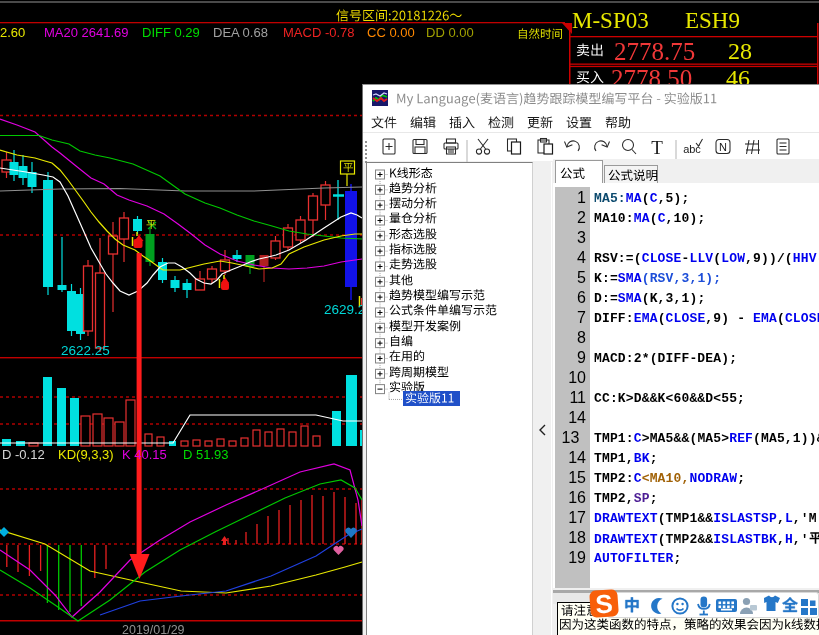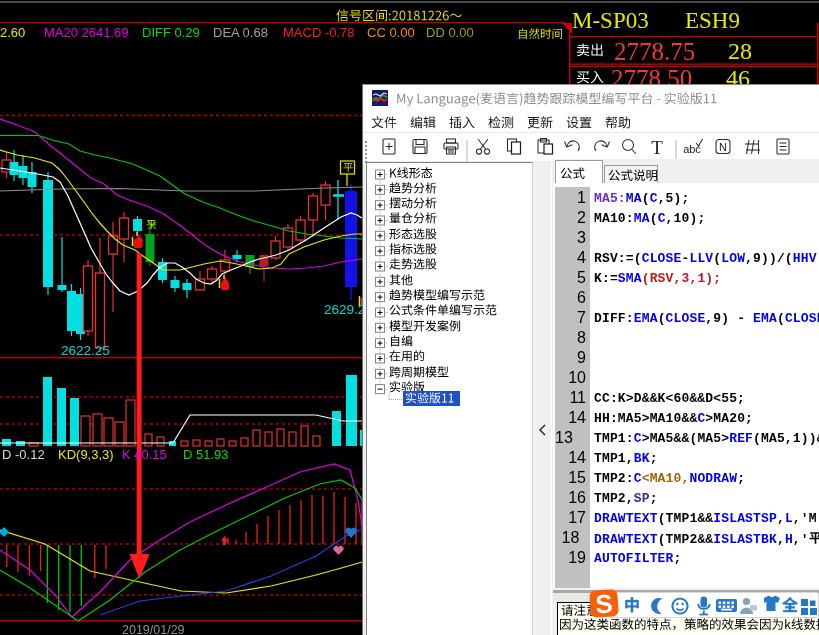--- a/index.html
+++ b/index.html
@@ -427,34 +427,35 @@
       <div style="position:absolute;left:192px;top:144px;width:31px;height:20px;text-align:right;font:16px 'Liberation Sans',sans-serif;color:#000">3</div>
       <div style="position:absolute;left:192px;top:164px;width:31px;height:20px;text-align:right;font:16px 'Liberation Sans',sans-serif;color:#000">4</div>
       <div style="position:absolute;left:192px;top:184px;width:31px;height:20px;text-align:right;font:16px 'Liberation Sans',sans-serif;color:#000">5</div>
       <div style="position:absolute;left:192px;top:204px;width:31px;height:20px;text-align:right;font:16px 'Liberation Sans',sans-serif;color:#000">6</div>
       <div style="position:absolute;left:192px;top:224px;width:31px;height:20px;text-align:right;font:16px 'Liberation Sans',sans-serif;color:#000">7</div>
       <div style="position:absolute;left:192px;top:244px;width:31px;height:20px;text-align:right;font:16px 'Liberation Sans',sans-serif;color:#000">8</div>
       <div style="position:absolute;left:192px;top:264px;width:31px;height:20px;text-align:right;font:16px 'Liberation Sans',sans-serif;color:#000">9</div>
       <div style="position:absolute;left:192px;top:284px;width:31px;height:20px;text-align:right;font:16px 'Liberation Sans',sans-serif;color:#000">10</div>
       <div style="position:absolute;left:192px;top:304px;width:31px;height:20px;text-align:right;font:16px 'Liberation Sans',sans-serif;color:#000">11</div>
       <div style="position:absolute;left:192px;top:324px;width:31px;height:20px;text-align:right;font:16px 'Liberation Sans',sans-serif;color:#000">14</div>
-      <div style="position:absolute;left:192px;top:344px;width:31px;height:20px;text-align:left;font:16px 'Liberation Sans',sans-serif;color:#000">13</div>
+      <div style="position:absolute;left:192px;top:344px;width:31px;height:20px;text-align:center;font:16px 'Liberation Sans',sans-serif;color:#000">13</div>
       <div style="position:absolute;left:192px;top:364px;width:31px;height:20px;text-align:right;font:16px 'Liberation Sans',sans-serif;color:#000">14</div>
       <div style="position:absolute;left:192px;top:384px;width:31px;height:20px;text-align:right;font:16px 'Liberation Sans',sans-serif;color:#000">15</div>
       <div style="position:absolute;left:192px;top:404px;width:31px;height:20px;text-align:right;font:16px 'Liberation Sans',sans-serif;color:#000">16</div>
       <div style="position:absolute;left:192px;top:424px;width:31px;height:20px;text-align:right;font:16px 'Liberation Sans',sans-serif;color:#000">17</div>
-      <div style="position:absolute;left:192px;top:444px;width:31px;height:20px;text-align:center;font:16px 'Liberation Sans',sans-serif;color:#000">18</div>
+      <div style="position:absolute;left:192px;top:444px;width:31px;height:20px;text-align:right;font:16px 'Liberation Sans',sans-serif;color:#000">18</div>
       <div style="position:absolute;left:192px;top:464px;width:31px;height:20px;text-align:right;font:16px 'Liberation Sans',sans-serif;color:#000">19</div>
-      <div style="position:absolute;left:231px;top:106px;width:226px;height:20px;overflow:hidden;font:bold 13px 'Liberation Mono',monospace;letter-spacing:0.15px;white-space:pre"><span style="color:#6d28d9">MA5:</span><span style="color:#0000ee">MA</span><span style="color:#000000">(</span><span style="color:#0000ee">C</span><span style="color:#000000">,5);</span></div>
+      <div style="position:absolute;left:231px;top:106px;width:226px;height:20px;overflow:hidden;font:bold 13px 'Liberation Mono',monospace;letter-spacing:0.15px;white-space:pre"><span style="color:#0c4a6e">MA5:</span><span style="color:#0000ee">MA</span><span style="color:#000000">(</span><span style="color:#0000ee">C</span><span style="color:#000000">,5);</span></div>
       <div style="position:absolute;left:231px;top:126px;width:226px;height:20px;overflow:hidden;font:bold 13px 'Liberation Mono',monospace;letter-spacing:0.15px;white-space:pre"><span style="color:#000000">MA10:</span><span style="color:#0000ee">MA</span><span style="color:#000000">(</span><span style="color:#0000ee">C</span><span style="color:#000000">,10);</span></div>
       <div style="position:absolute;left:231px;top:166px;width:226px;height:20px;overflow:hidden;font:bold 13px 'Liberation Mono',monospace;letter-spacing:0.15px;white-space:pre"><span style="color:#000000">RSV:=(</span><span style="color:#0000ee">CLOSE</span><span style="color:#000000">-</span><span style="color:#0000ee">LLV</span><span style="color:#000000">(</span><span style="color:#0000ee">LOW</span><span style="color:#000000">,9))/(</span><span style="color:#0000ee">HHV</span><span style="color:#000000">(</span></div>
-      <div style="position:absolute;left:231px;top:186px;width:226px;height:20px;overflow:hidden;font:bold 13px 'Liberation Mono',monospace;letter-spacing:0.15px;white-space:pre"><span style="color:#000000">K:=</span><span style="color:#0000ee">SMA</span><span style="color:#b91c1c">(RSV,3,1);</span></div>
+      <div style="position:absolute;left:231px;top:186px;width:226px;height:20px;overflow:hidden;font:bold 13px 'Liberation Mono',monospace;letter-spacing:0.15px;white-space:pre"><span style="color:#000000">K:=</span><span style="color:#0000ee">SMA</span><span style="color:#1d4ed8">(RSV,3,1);</span></div>
+      <div style="position:absolute;left:231px;top:206px;width:226px;height:20px;overflow:hidden;font:bold 13px 'Liberation Mono',monospace;letter-spacing:0.15px;white-space:pre"><span style="color:#000000">D:=</span><span style="color:#0000ee">SMA</span><span style="color:#000000">(K,3,1);</span></div>
       <div style="position:absolute;left:231px;top:226px;width:226px;height:20px;overflow:hidden;font:bold 13px 'Liberation Mono',monospace;letter-spacing:0.15px;white-space:pre"><span style="color:#000000">DIFF:</span><span style="color:#0000ee">EMA</span><span style="color:#000000">(</span><span style="color:#0000ee">CLOSE</span><span style="color:#000000">,9) - </span><span style="color:#0000ee">EMA</span><span style="color:#000000">(</span><span style="color:#0000ee">CLOSE</span></div>
+      <div style="position:absolute;left:231px;top:266px;width:226px;height:20px;overflow:hidden;font:bold 13px 'Liberation Mono',monospace;letter-spacing:0.15px;white-space:pre"><span style="color:#000000">MACD:2*(DIFF-DEA);</span></div>
       <div style="position:absolute;left:231px;top:306px;width:226px;height:20px;overflow:hidden;font:bold 13px 'Liberation Mono',monospace;letter-spacing:0.15px;white-space:pre"><span style="color:#000000">CC:K&gt;D&amp;&amp;K&lt;60&amp;&amp;D&lt;55;</span></div>
-      <div style="position:absolute;left:231px;top:326px;width:226px;height:20px;overflow:hidden;font:bold 13px 'Liberation Mono',monospace;letter-spacing:0.15px;white-space:pre"><span style="color:#000000">HH:MA5&gt;MA10&amp;&amp;</span><span style="color:#0000ee">C</span><span style="color:#000000">&gt;MA20;</span></div>
       <div style="position:absolute;left:231px;top:346px;width:226px;height:20px;overflow:hidden;font:bold 13px 'Liberation Mono',monospace;letter-spacing:0.15px;white-space:pre"><span style="color:#000000">TMP1:</span><span style="color:#0000ee">C</span><span style="color:#000000">&gt;MA5&amp;&amp;(MA5&gt;</span><span style="color:#0000ee">REF</span><span style="color:#000000">(MA5,1))&amp;</span></div>
       <div style="position:absolute;left:231px;top:366px;width:226px;height:20px;overflow:hidden;font:bold 13px 'Liberation Mono',monospace;letter-spacing:0.15px;white-space:pre"><span style="color:#000000">TMP1,</span><span style="color:#0000ee">BK</span><span style="color:#000000">;</span></div>
       <div style="position:absolute;left:231px;top:386px;width:226px;height:20px;overflow:hidden;font:bold 13px 'Liberation Mono',monospace;letter-spacing:0.15px;white-space:pre"><span style="color:#000000">TMP2:</span><span style="color:#0000ee">C</span><span style="color:#a16207">&lt;MA10,</span><span style="color:#0000ee">NODRAW</span><span style="color:#000000">;</span></div>
       <div style="position:absolute;left:231px;top:406px;width:226px;height:20px;overflow:hidden;font:bold 13px 'Liberation Mono',monospace;letter-spacing:0.15px;white-space:pre"><span style="color:#000000">TMP2,</span><span style="color:#4c1d95">SP</span><span style="color:#000000">;</span></div>
       <div style="position:absolute;left:231px;top:426px;width:226px;height:20px;overflow:hidden;font:bold 13px 'Liberation Mono',monospace;letter-spacing:0.15px;white-space:pre"><span style="color:#0000ee">DRAWTEXT</span><span style="color:#000000">(TMP1&amp;&amp;</span><span style="color:#0000ee">ISLASTSP</span><span style="color:#000000">,</span><span style="color:#0000ee">L</span><span style="color:#000000">,'M</span></div>
       <div style="position:absolute;left:231px;top:446px;width:226px;height:20px;overflow:hidden;font:bold 13px 'Liberation Mono',monospace;letter-spacing:0.15px;white-space:pre"><span style="color:#0000ee">DRAWTEXT</span><span style="color:#000000">(TMP2&amp;&amp;</span><span style="color:#0000ee">ISLASTBK</span><span style="color:#000000">,</span><span style="color:#0000ee">H</span><span style="color:#000000">,'</span><svg width="13" height="14" style="vertical-align:-2px">
           <path transform="translate(0,11.5)" d="M1.3 -10.2H11.7V-8.7H1.3ZM0.6 -4.7H12.4V-3.2H0.6ZM2.1 -7.9 3.5 -8.3Q3.7 -7.9 3.9 -7.4Q4.1 -6.9 4.3 -6.4Q4.5 -6 4.5 -5.6L3 -5.1Q3 -5.5 2.8 -6Q2.7 -6.4 2.5 -6.9Q2.3 -7.4 2.1 -7.9ZM9.5 -8.3 11.2 -7.9Q10.9 -7.4 10.7 -6.9Q10.4 -6.4 10.2 -5.9Q9.9 -5.5 9.7 -5.2L8.3 -5.6Q8.6 -5.9 8.8 -6.4Q9 -6.9 9.2 -7.4Q9.4 -7.9 9.5 -8.3ZM5.7 -9.6H7.3V1.2H5.7Z" fill="#000"></path>
         </svg></div>
       <div style="position:absolute;left:231px;top:466px;width:226px;height:20px;overflow:hidden;font:bold 13px 'Liberation Mono',monospace;letter-spacing:0.15px;white-space:pre"><span style="color:#0000ee">AUTOFILTER</span><span style="color:#000000">;</span></div>
       <div style="position:absolute;left:190px;top:505px;width:267px;height:3px;background:#a8a8a8"></div>

